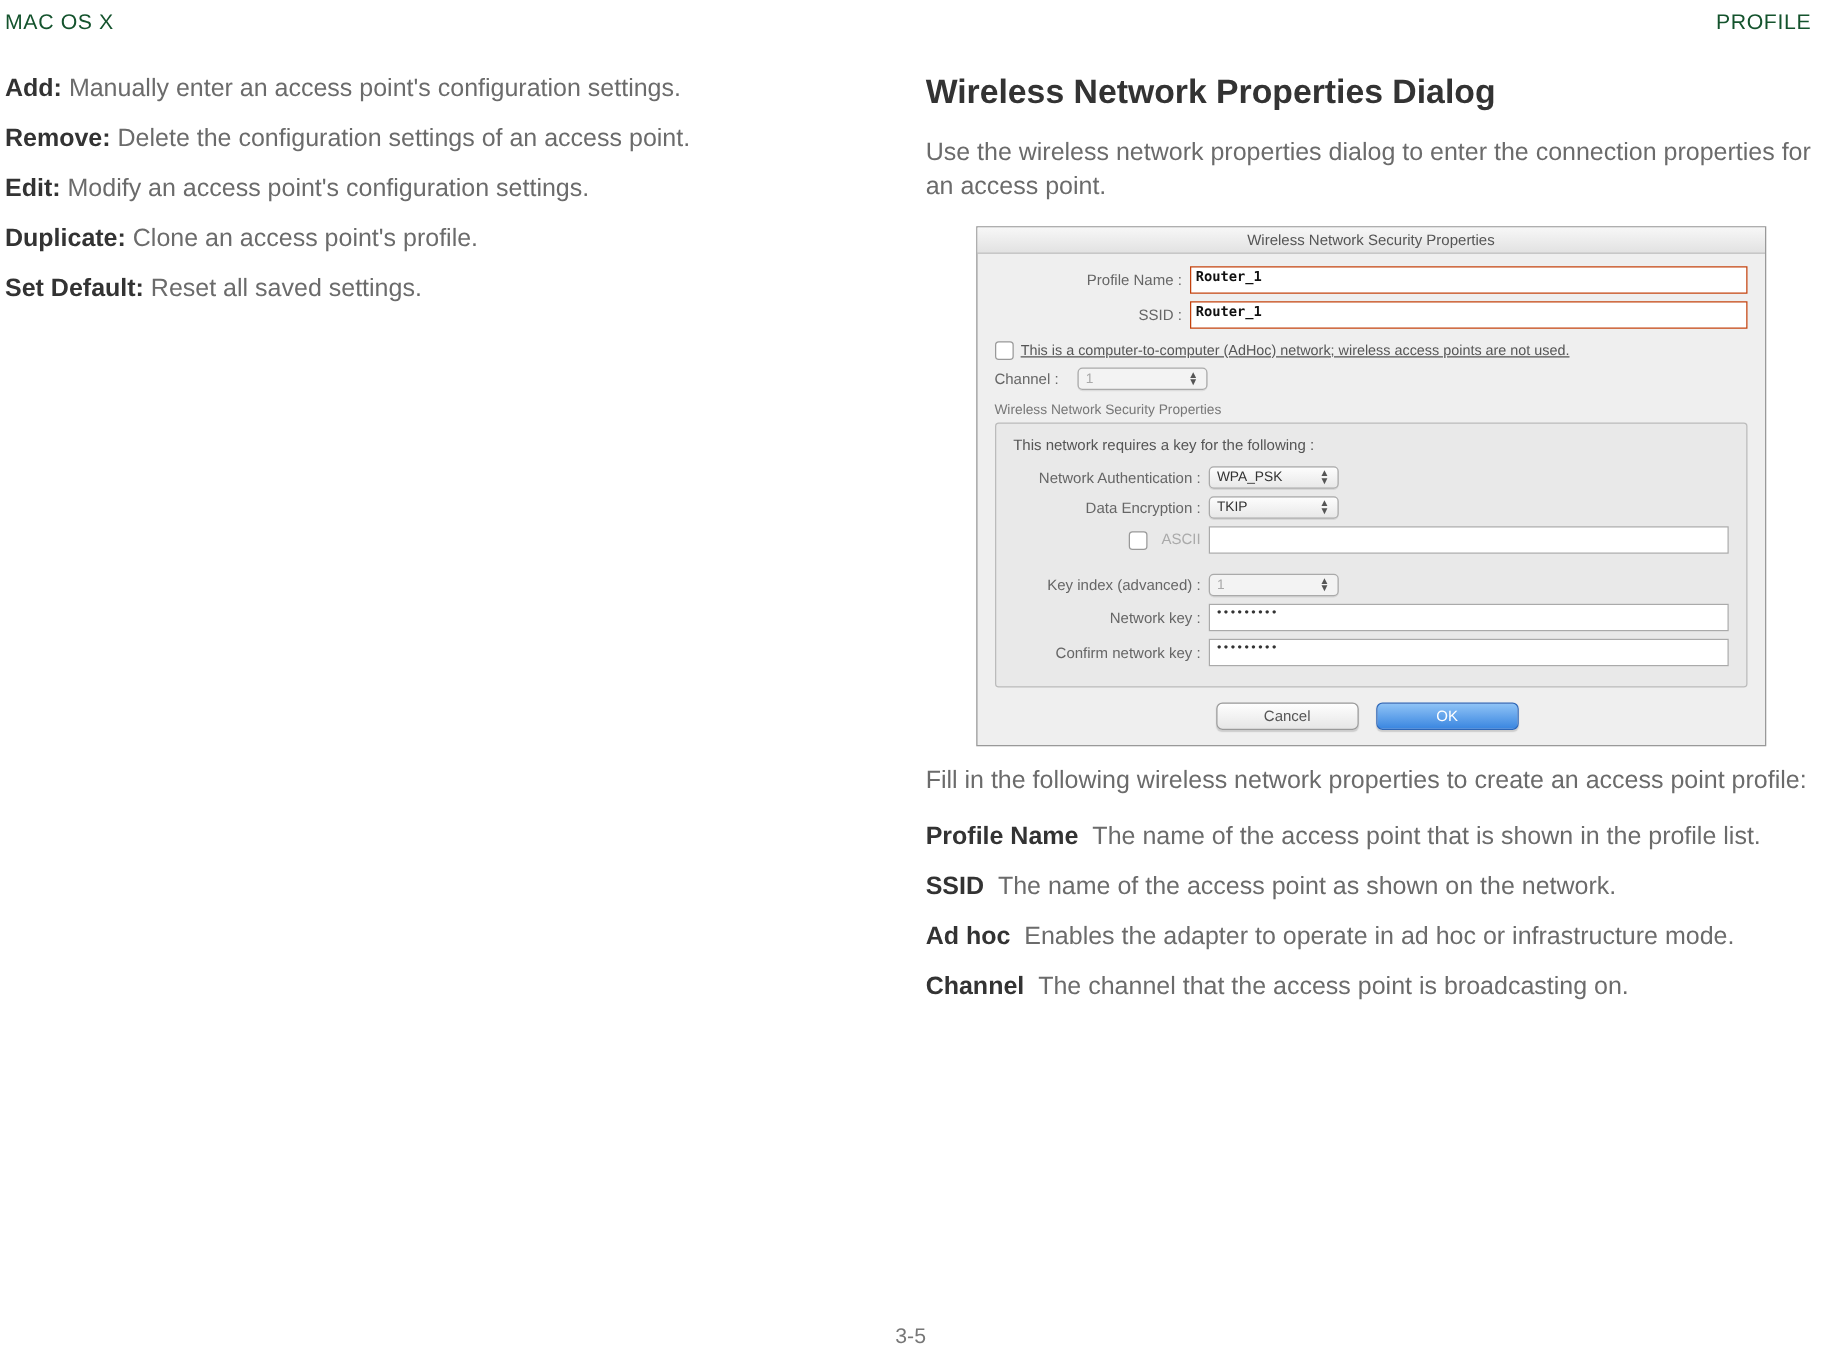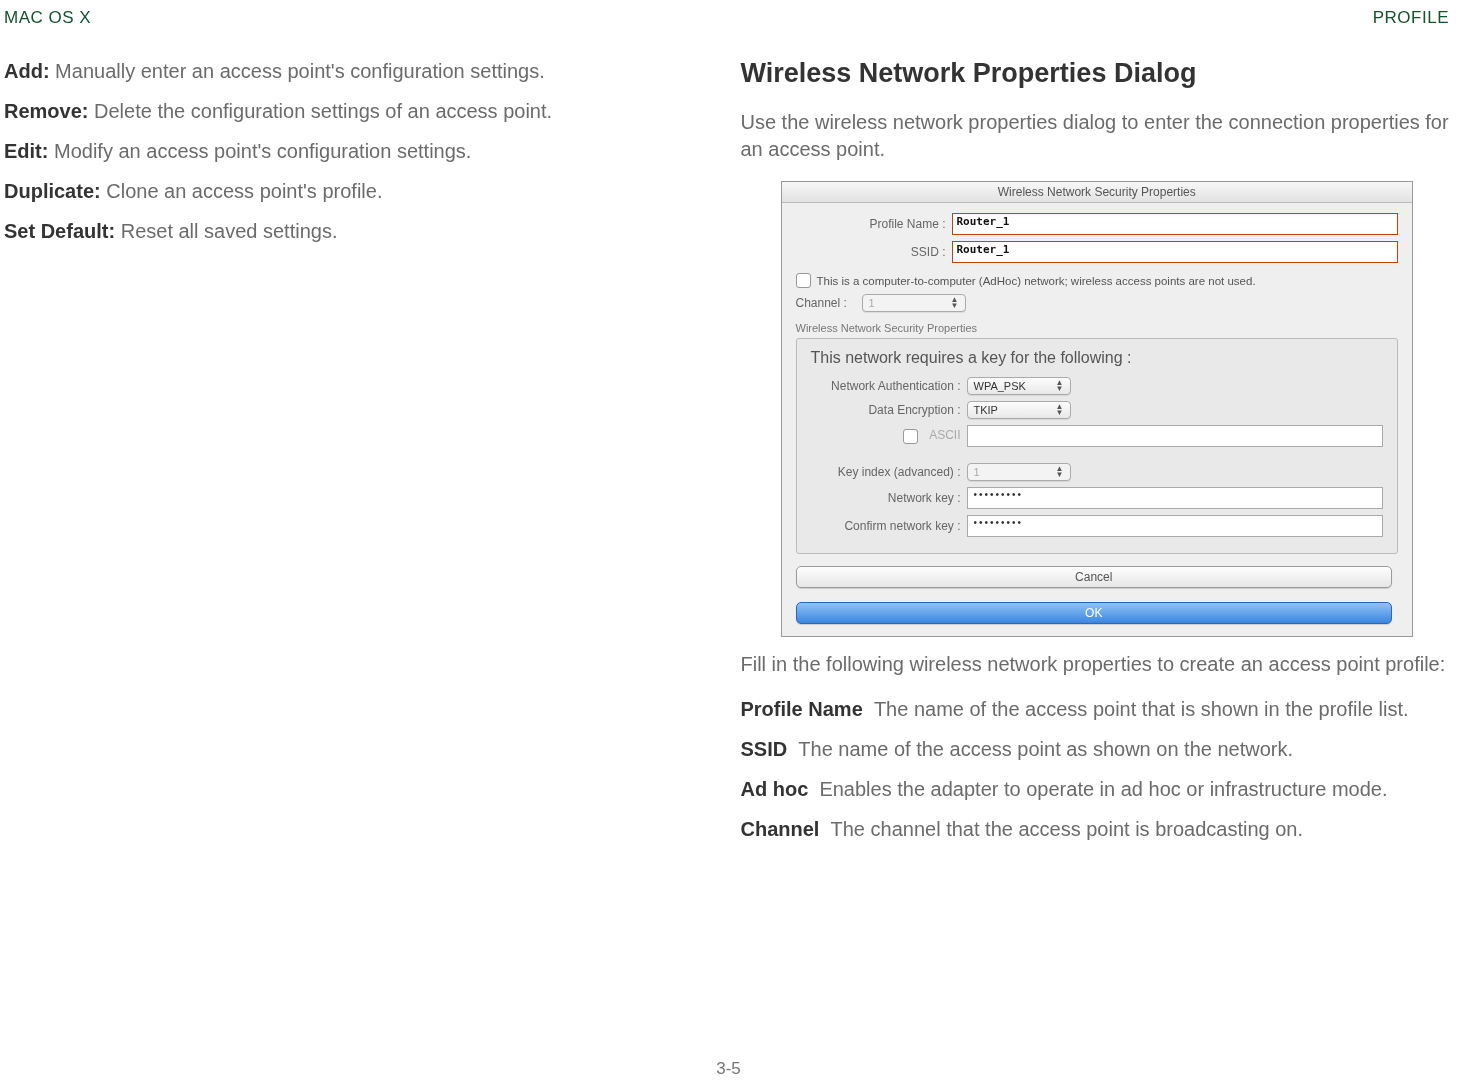--- a/index.html
+++ b/index.html
@@ -92,20 +92,21 @@
     font-family: monospace;
     color: #111;
   }
   .chk-row {
     display: flex;
     align-items: center;
     gap: 6px;
     padding: 4px 0 6px 0;
     font-size: 11.5px;
     color: #555;
+    text-decoration: underline;
   }
   .chk {
     width: 13px; height: 13px;
     border: 1px solid #999;
     border-radius: 3px;
     background: #fff;
   }
   .select {
     display: inline-flex;
     align-items: center;
@@ -136,41 +137,40 @@
     color: #777;
     margin: 10px 0 4px 0;
   }
   .panel {
     border: 1px solid #bbb;
     background: #e9e9e9;
     border-radius: 3px;
     padding: 10px 14px;
   }
   .panel-msg {
-    font-size: 16px;
+    font-size: 12px;
     color: #555;
     margin-bottom: 10px;
   }
   .pw-input {
     flex: 1;
     background: #fff;
     border: 1px solid #aaa;
     height: 18px;
     padding: 1px 6px;
     letter-spacing: 2px;
     font-size: 10px;
     color: #333;
   }
   .ascii-label { color: #aaa; font-size: 12px; margin-left: 8px; }
   .btn-row {
     display: flex;
     justify-content: center;
     gap: 14px;
     padding: 12px 6px 4px 0;
-    flex-direction: column;
   }
   .mac-btn {
     min-width: 84px;
     text-align: center;
     border-radius: 5px;
     padding: 3px 14px;
     font-size: 12px;
     border: 1px solid #9a9a9a;
     background: linear-gradient(#fefefe,#e6e6e6);
     box-shadow: 0 1px 1px rgba(0,0,0,0.15);

